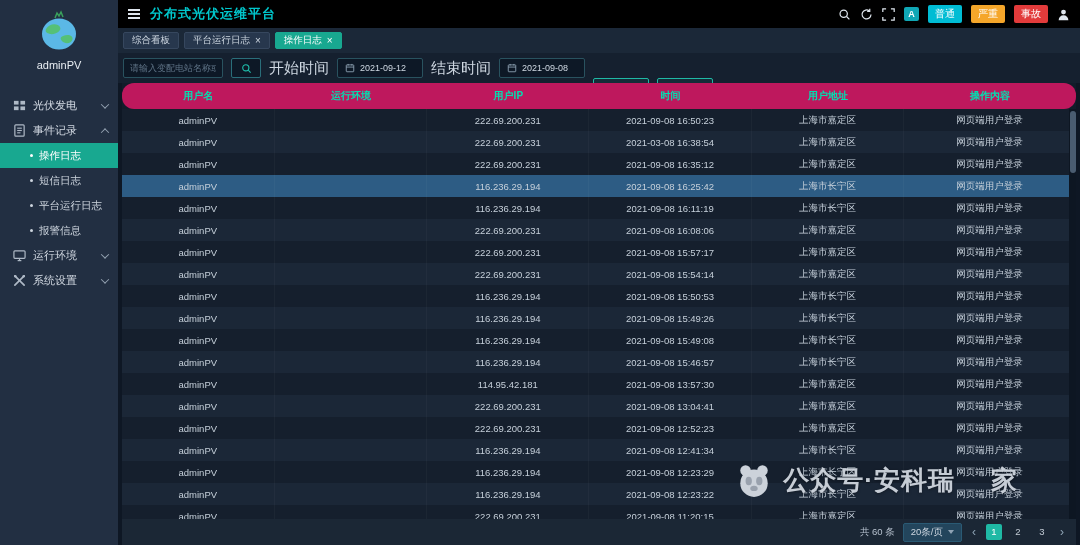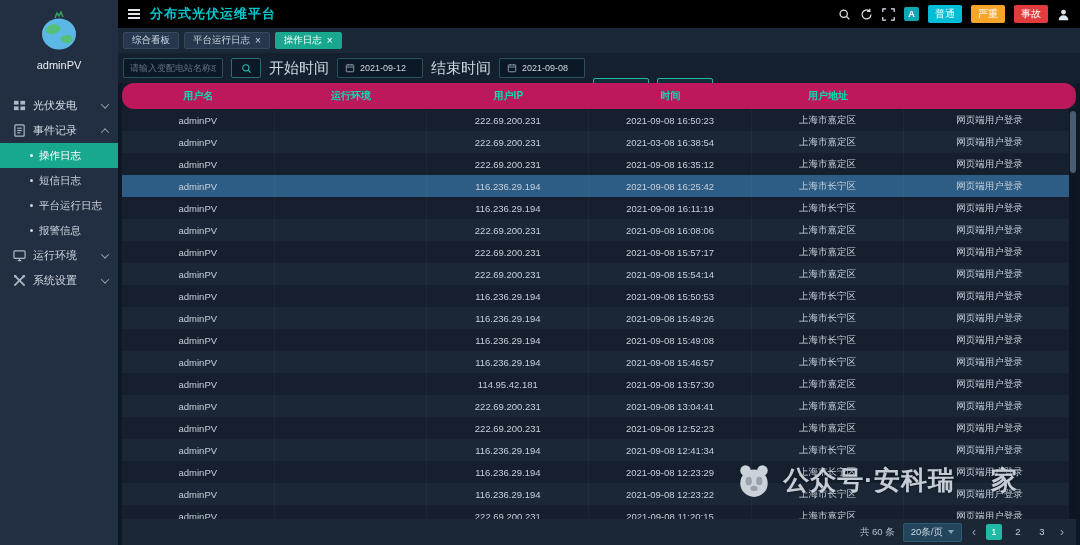--- a/index.html
+++ b/index.html
@@ -281,20 +281,21 @@
       </button>
     </div>
 
     <div class="table-wrap">
       <div class="thead">
         <div class="hcell">用户名</div>
         <div class="hcell">运行环境</div>
         <div class="hcell">用户IP</div>
         <div class="hcell">时间</div>
         <div class="hcell">用户地址</div>
+        <div class="hcell">操作内容</div>
       </div>
       <div class="tbody">
           <div class="trow">
             <div class="tcell">adminPV</div>
             <div class="tcell"></div>
             <div class="tcell">222.69.200.231</div>
             <div class="tcell">2021-09-08 16:50:23</div>
             <div class="tcell">上海市嘉定区</div>
             <div class="tcell">网页端用户登录</div>
           </div>

